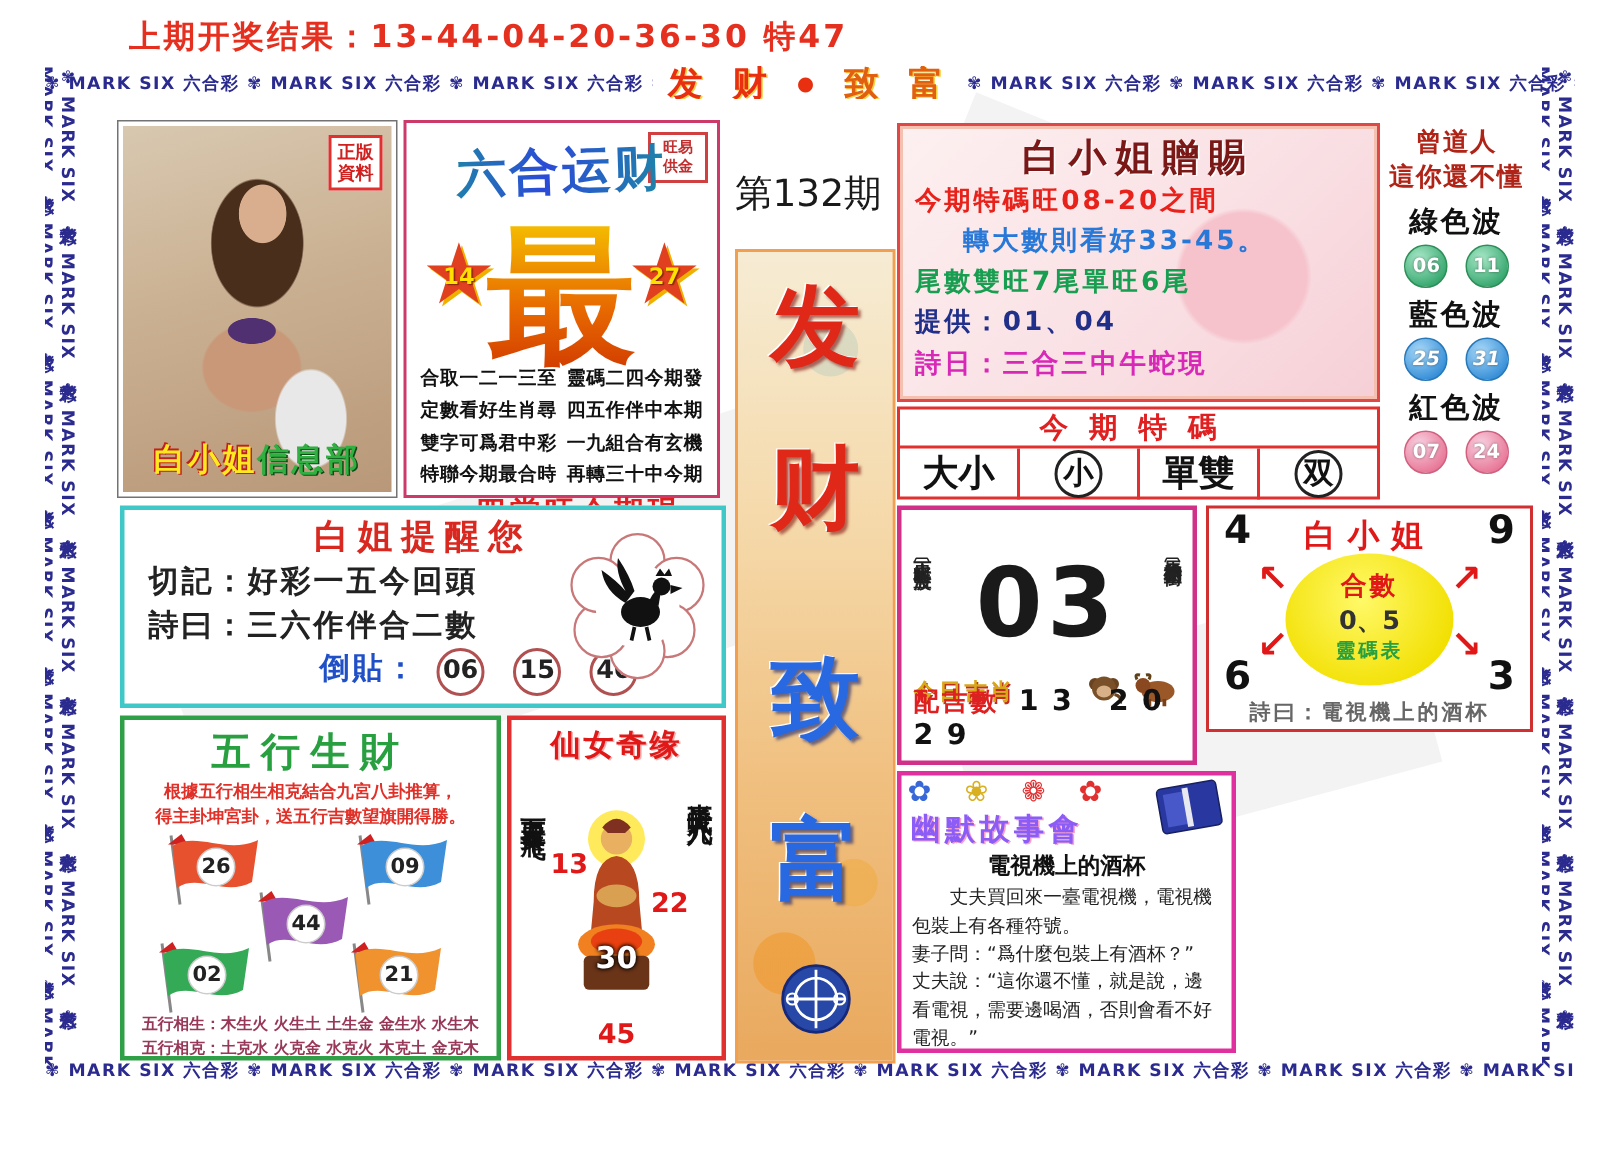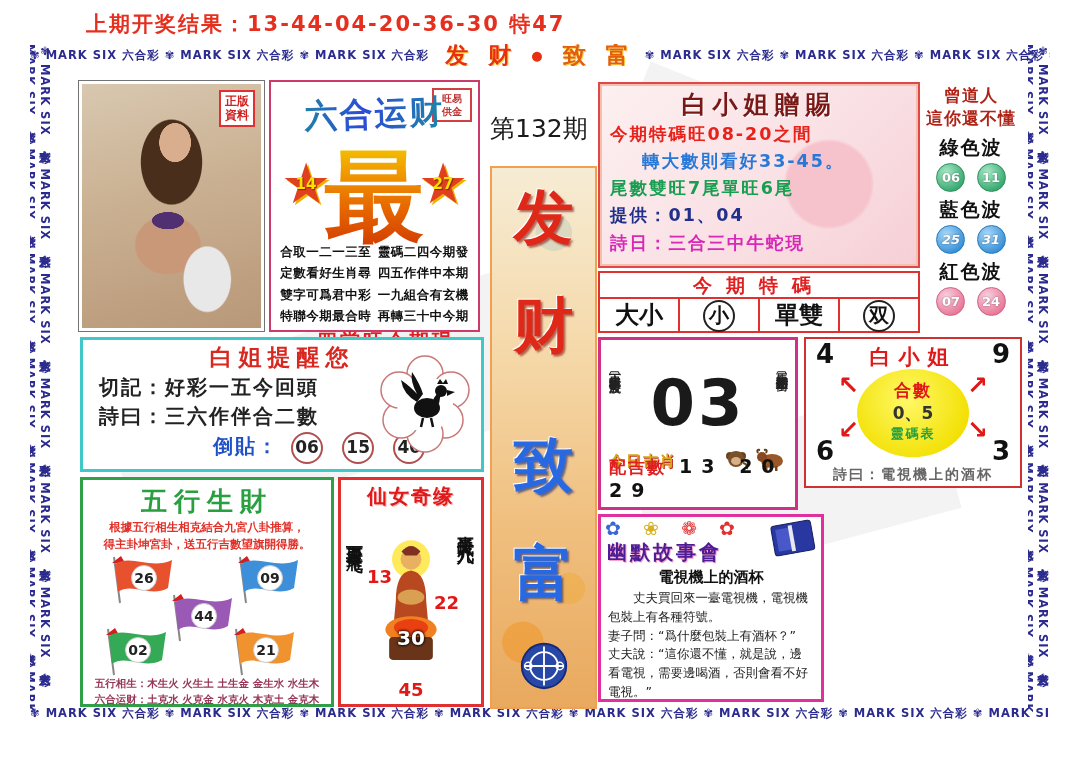--- a/index.html
+++ b/index.html
@@ -153,21 +153,21 @@
   .blob1{color:#e01818;font-weight:bold;font-size:17px;letter-spacing:2px;}
   .blob2{color:#333;font-weight:bold;font-size:17px;}
   .blob3{color:#28a040;font-weight:bold;font-size:13px;letter-spacing:2px;}
   .bxj-poem{position:absolute;bottom:2px;width:100%;text-align:center;color:#666;font-weight:bold;font-size:14px;
         font-family:"DejaVu Serif","Liberation Serif",serif;letter-spacing:2px;}
   
   .joke{left:598px;top:514px;width:226px;height:188px;border:3px solid #e030a0;}
   .jk-head{position:relative;height:50px;}
   .jk-flower{position:absolute;font-size:19px;top:0;}
   .jf1{left:4px;color:#3868d8;} .jf2{left:42px;color:#d8b020;} .jf3{left:80px;color:#e03030;} .jf4{left:118px;color:#e03030;}
-  .jk-title{position:absolute;left:6px;top:22px;color:#4c1d95;font-weight:bold;font-size:20px;letter-spacing:3px;
+  .jk-title{position:absolute;left:6px;top:22px;color:#8b5cf6;font-weight:bold;font-size:20px;letter-spacing:3px;
         text-shadow:1px 1px 0 #f8a0c8;}
   .jk-book{position:absolute;right:2px;top:0;}
   .jk-story{text-align:center;font-weight:bold;font-size:15px;color:#111;margin:1px 0 2px;}
   .jk-p{font-size:12.5px;color:#222;line-height:1.5;margin:0;padding:0 7px;}
   .jk-p.ind{text-indent:2em;}
 </style>
 </head>
 <body>
 
 <div class="page">
@@ -185,20 +185,21 @@
   <div class="z vborder vb-left">✾ MARK SIX 六合彩  ✾ MARK SIX 六合彩  ✾ MARK SIX 六合彩  ✾ MARK SIX 六合彩  ✾ MARK SIX 六合彩  ✾ MARK SIX 六合彩  ✾ MARK SIX 六合彩  ✾ MARK SIX 六合彩  ✾ MARK SIX 六合彩  ✾ MARK SIX 六合彩  ✾ MARK SIX 六合彩  ✾ MARK SIX 六合彩  ✾ MARK SIX 六合彩  ✾ MARK SIX 六合彩  ✾ MARK SIX 六合彩  ✾ MARK SIX 六合彩</div>
   <div class="z vborder vb-right">✾ MARK SIX 六合彩  ✾ MARK SIX 六合彩  ✾ MARK SIX 六合彩  ✾ MARK SIX 六合彩  ✾ MARK SIX 六合彩  ✾ MARK SIX 六合彩  ✾ MARK SIX 六合彩  ✾ MARK SIX 六合彩  ✾ MARK SIX 六合彩  ✾ MARK SIX 六合彩  ✾ MARK SIX 六合彩  ✾ MARK SIX 六合彩  ✾ MARK SIX 六合彩  ✾ MARK SIX 六合彩  ✾ MARK SIX 六合彩  ✾ MARK SIX 六合彩</div>
   <div class="z bstrip bot-border">✾ MARK SIX 六合彩  ✾ MARK SIX 六合彩  ✾ MARK SIX 六合彩  ✾ MARK SIX 六合彩  ✾ MARK SIX 六合彩  ✾ MARK SIX 六合彩  ✾ MARK SIX 六合彩  ✾ MARK SIX 六合彩  ✾ MARK SIX 六合彩  ✾ MARK SIX 六合彩  ✾ MARK SIX 六合彩  ✾ MARK SIX 六合彩  ✾ MARK SIX 六合彩  ✾ MARK SIX 六合彩</div>
 
   <div class="z panel photo-panel">
     <div class="photo">
       <div class="stamp">
         <div>正版</div>
         <div>資料</div>
       </div>
+      <div class="photo-cap"><span class="cap-y">白小姐</span><span class="cap-g">信息部</span></div>
     </div>
   </div>
 
   <div class="z panel liuhe">
     <div class="seal">
       <div>旺易</div>
       <div>供金</div>
     </div>
     <div class="lh-title">六合运财</div>
     <div class="lh-mid">
@@ -400,21 +401,21 @@
       <div class="flag" style="left:148px;top:72px;">
         <svg width="66" height="50" viewBox="0 0 66 50">
             <line x1="5" y1="3" x2="11" y2="49" stroke="#888" stroke-width="2"></line>
             <path d="M3,9 l9,-7 4,7 z" fill="#d02020"></path>
             <path class="cloth" d="M6,10 C22,0 42,16 63,6 L59,34 C41,44 23,28 9,38 Z" fill="#f0922e"></path>
           </svg>
         <span class="num">21</span>
       </div>
     </div>
     <div class="wx-small">五行相生：木生火 火生土 土生金 金生水 水生木</div>
-    <div class="wx-small">六合运财：土克水 火克金 水克火 木克土 金克木</div>
+    <div class="wx-small">五行相克：土克水 火克金 水克火 木克土 金克木</div>
   </div>
 
   <div class="z panel xiannv">
     <div class="xn-title">仙女奇缘</div>
     <div class="xn-vert xn-left">万里云罗一雁飞</div>
     <div class="xn-vert xn-right">半岭天风一九八</div>
     <div class="deity">
       <svg width="76" height="150" viewBox="0 0 80 140">
         <circle cx="40" cy="26" r="20" fill="#ffe84a" opacity=".9"></circle>
         <circle cx="40" cy="26" r="11" fill="#e8b060"></circle>

